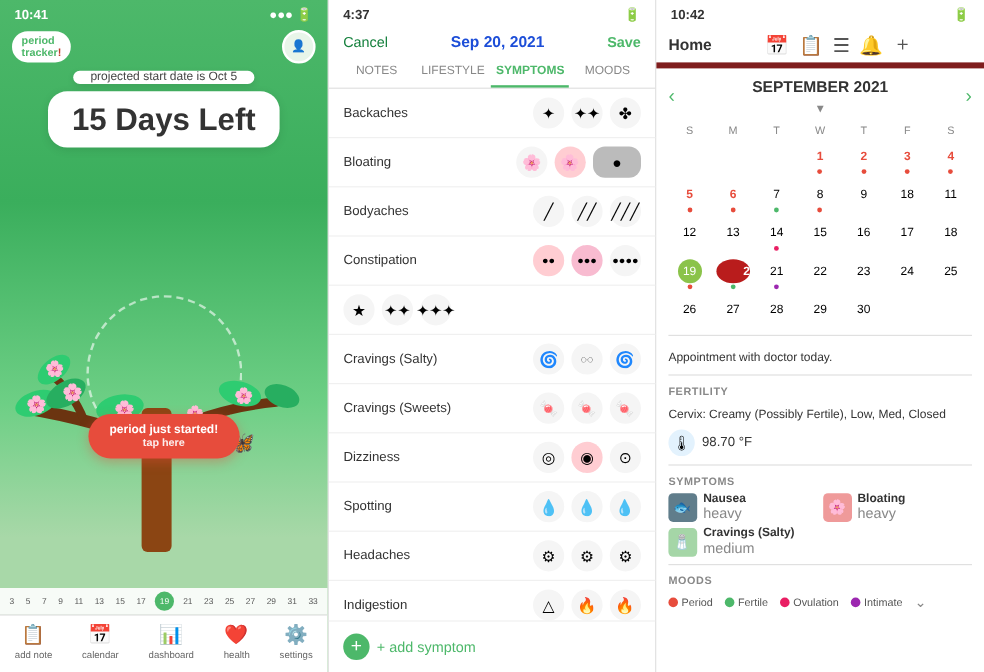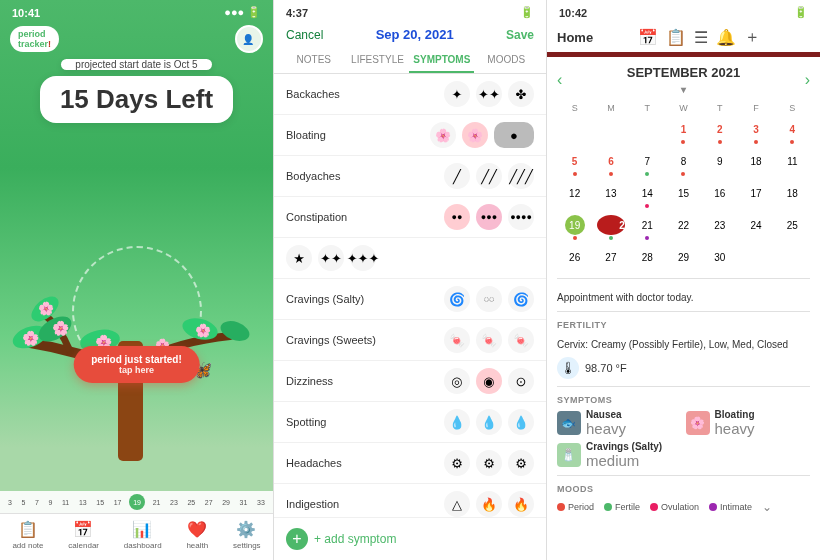--- a/index.html
+++ b/index.html
@@ -407,21 +407,21 @@
       background: #607d8b;
       display: flex;
       align-items: center;
       justify-content: center;
       font-size: 12px;
     }
     .s3-symptom-icon.bloating { background: #ef9a9a; }
     .s3-symptom-icon.cravings { background: #a5d6a7; }
     .s3-symptom-info { font-size: 9px; color: #333; }
     .s3-symptom-name { font-weight: 600; font-size: 10px; }
-    .s3-symptom-level { color: #888; font-size: 15px; }
+    .s3-symptom-level { color: #888; font-size: 12px; }
     .s3-moods {
       padding: 4px 10px;
       display: flex;
       align-items: center;
       gap: 10px;
       flex-wrap: wrap;
     }
     .s3-mood-item {
       display: flex;
       align-items: center;

